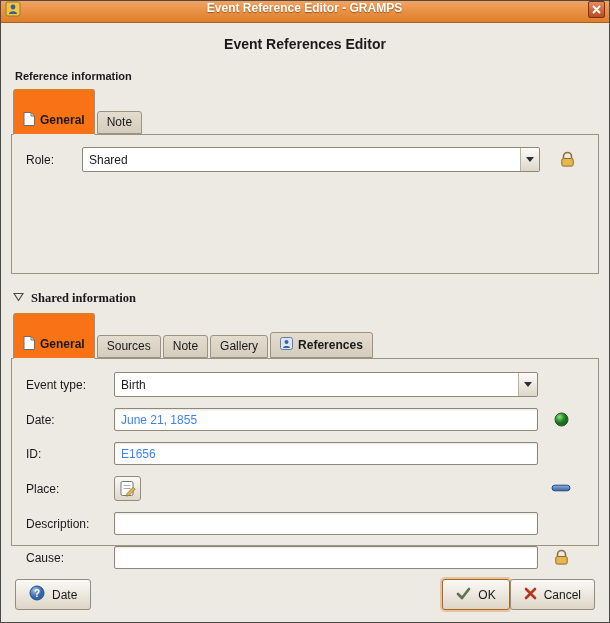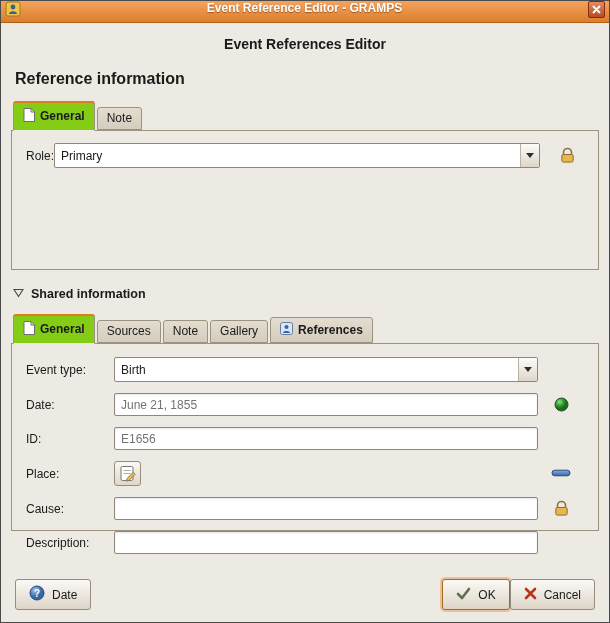--- a/index.html
+++ b/index.html
@@ -12,49 +12,49 @@
   
   .titlebar{height:22px;background:linear-gradient(#f3a35f,#dd7e2b);
     display:flex;align-items:flex-start;padding:0 4px;gap:4px;border-bottom:1px solid #b05f16;}
   .titlebar-title{flex:1;text-align:center;color:#fff;font-weight:bold;font-size:12px;
     text-shadow:0 1px 1px rgba(90,40,0,.55);white-space:nowrap;overflow:hidden;}
   .win-icon{width:16px;height:16px;display:flex;align-items:center;justify-content:center;}
   .close-btn{width:17px;height:17px;border:1px solid #7e2f12;border-radius:2px;
     background:linear-gradient(#e78c5e,#b84a22);display:flex;align-items:center;justify-content:center;cursor:pointer;}
   
   .heading{margin:13px 0 0;text-align:center;font-size:14px;font-weight:bold;}
-  .section-label{margin:18px 0 7px 14px;font-weight:bold;font-size:16px;}
+  .section-label{margin:18px 0 7px 14px;font-weight:bold;font-size:11px;}
   
   .nb{margin:0 10px;}
   .tabs{display:flex;align-items:flex-end;padding-left:2px;position:relative;z-index:2;}
   .tab{display:flex;align-items:center;gap:5px;font-size:12px;line-height:1;
     padding:4px 9px 5px;background:linear-gradient(#e4ddcf,#d4cdbe);
     border:1px solid #9b9280;border-radius:3px 3px 0 0;margin-right:2px;cursor:pointer;white-space:nowrap;}
-  .tab.active{background:#84cc16;border-top:2px solid #e07c1e;border-bottom:1px solid #ede9e3;
-    margin-bottom:-1px;padding-top:5px;padding-bottom:6px;font-weight:bold;margin-top:6px;}
+  .tab.active{background:#f97316;border-top:2px solid #e07c1e;border-bottom:1px solid #ede9e3;
+    margin-bottom:-1px;padding-top:21px;padding-bottom:6px;font-weight:bold;}
   .tab.bold{font-weight:bold;}
   .nb-content{border:1px solid #9b9280;background:#ede9e3;position:relative;z-index:1;}
   .nb1-content{height:140px;padding:12px 14px;}
   .nb2-content{height:188px;padding:13px 14px 24px;}
   
   .role-row{display:flex;align-items:center;}
-  .role-row label{margin-right:0;}
+  .role-row label{margin-right:28px;}
   .combobox{flex:1;height:25px;background:#fff;border:1px solid #8f8878;border-radius:2px;
     display:flex;align-items:center;cursor:pointer;overflow:hidden;}
   .combobox .combo-value{flex:1;padding:0 6px;}
   .combo-arrow{width:19px;align-self:stretch;border-left:1px solid #b9b2a3;
     background:linear-gradient(#fdfcfa,#ddd6c9);display:flex;align-items:center;justify-content:center;}
   .combo-arrow i{width:0;height:0;border-left:4px solid transparent;border-right:4px solid transparent;border-top:5px solid #2e2e2e;}
   .icon-slot{width:30px;display:flex;align-items:center;justify-content:center;margin-left:12px;margin-right:2px;cursor:pointer;}
-  .expander{margin:17px 0 7px 12px;display:flex;align-items:flex-end;gap:7px;cursor:pointer;}
+  .expander{margin:17px 0 7px 12px;display:flex;align-items:flex-end;gap:7px;cursor:pointer;font-family:Liberation Serif, serif;}
   .expander b{font-size:12.5px;}
   .frow{display:grid;grid-template-columns:88px 1fr 46px;align-items:center;margin-bottom:11px;}
   .frow:last-child{margin-bottom:0;}
   .entry{height:23px;width:100%;background:#fff;border:1px solid #8f8878;border-radius:2px;
-    padding:0 6px;font-size:12px;font-family:"Liberation Sans",sans-serif;color:#737373;
+    padding:0 6px;font-size:12px;font-family:"Liberation Sans",sans-serif;color:#3b82f6;
     box-shadow:inset 0 1px 2px rgba(0,0,0,.1);outline:none;}
   .combobox.cell{height:25px;justify-content:space-between;}
   .cell-icon{display:flex;align-items:center;justify-content:center;cursor:pointer;}
   .place-cell{display:flex;align-items:center;justify-content:space-between;}
   .tool-btn{width:27px;height:25px;border:1px solid #948c7c;border-radius:3px;
     background:linear-gradient(#fbf9f6,#ded7c9);display:flex;align-items:center;justify-content:center;cursor:pointer;}
   
   .button-row{position:absolute;left:14px;right:14px;bottom:12px;display:flex;align-items:center;}
   .btn{height:31px;padding:0 13px;border:1px solid #948c7c;border-radius:3px;
     background:linear-gradient(#fbf9f6,#ddd5c7);display:flex;align-items:center;gap:7px;
@@ -99,21 +99,21 @@
         <span>General</span>
       </div>
       <div class="tab">
         <span>Note</span>
       </div>
     </div>
     <div class="nb-content nb1-content">
       <div class="role-row">
         <label>Role:</label>
         <div class="combobox">
-          <span class="combo-value">Primary</span>
+          <span class="combo-value">Shared</span>
           <span class="combo-arrow">
               <i></i>
             </span>
         </div>
         <span class="icon-slot">
           <svg width="19" height="19" viewBox="0 0 19 19">
               <path d="M5.5 8.5 V6.5 a4 4 0 0 1 8 0 v2" fill="none" stroke="#8a7340" stroke-width="1.6"></path>
               <rect x="3.8" y="8.5" width="11.4" height="7.6" rx="1.6" fill="#e9b64d" stroke="#8a6d2f"></rect>
             </svg>
         </span>
@@ -217,34 +217,34 @@
                   <stop offset="0%" stop-color="#8cb0dc"></stop>
                   <stop offset="100%" stop-color="#3465a4"></stop>
                 </linearGradient>
               </defs>
             <rect x="1" y="1.2" width="18" height="5.6" rx="2.8" fill="url(#minusg)" stroke="#204a87"></rect>
           </svg>
         </span>
       </div>
 
       <div class="frow">
+        <label>Description:</label>
+        <input class="entry" value="" style="">
+        <span class="cell-icon"></span>
+      </div>
+
+      <div class="frow">
         <label>Cause:</label>
         <input class="entry" value="" style="">
         <span class="cell-icon">
           <svg width="19" height="19" viewBox="0 0 19 19">
               <path d="M5.5 8.5 V6.5 a4 4 0 0 1 8 0 v2" fill="none" stroke="#8a7340" stroke-width="1.6"></path>
               <rect x="3.8" y="8.5" width="11.4" height="7.6" rx="1.6" fill="#e9b64d" stroke="#8a6d2f"></rect>
             </svg>
         </span>
-      </div>
-
-      <div class="frow">
-        <label>Description:</label>
-        <input class="entry" value="" style="">
-        <span class="cell-icon"></span>
       </div>
 
     </div>
   </div>
 
   <div class="button-row">
     <button class="btn">
       <span>
         <svg width="16" height="16">
           <defs>

